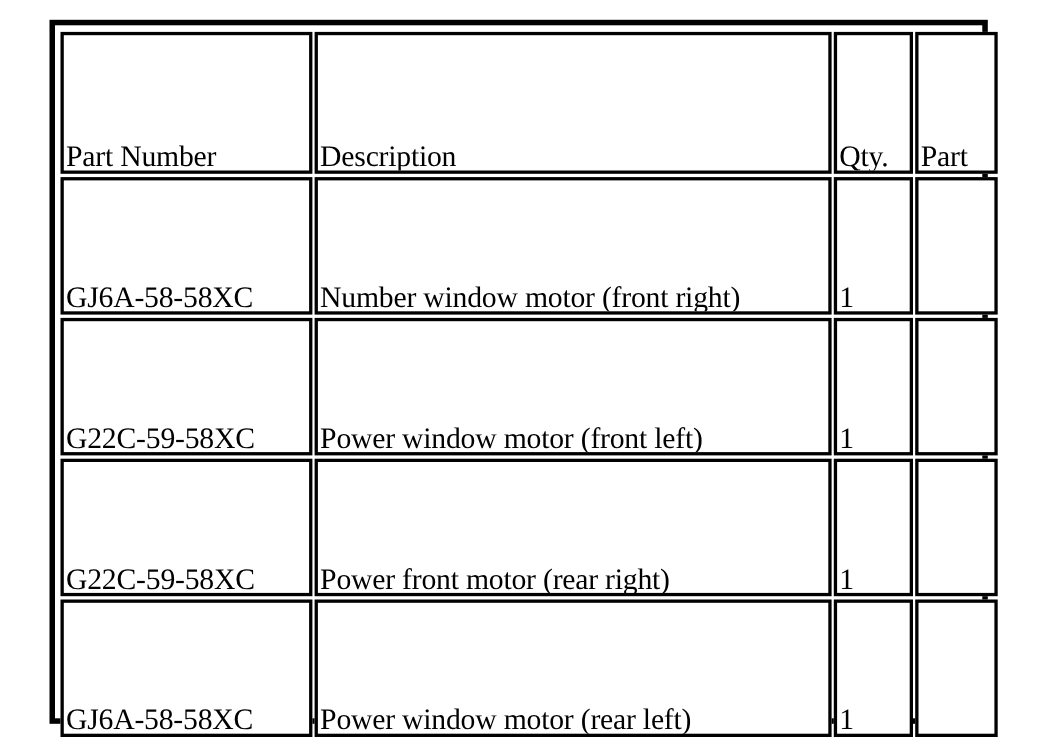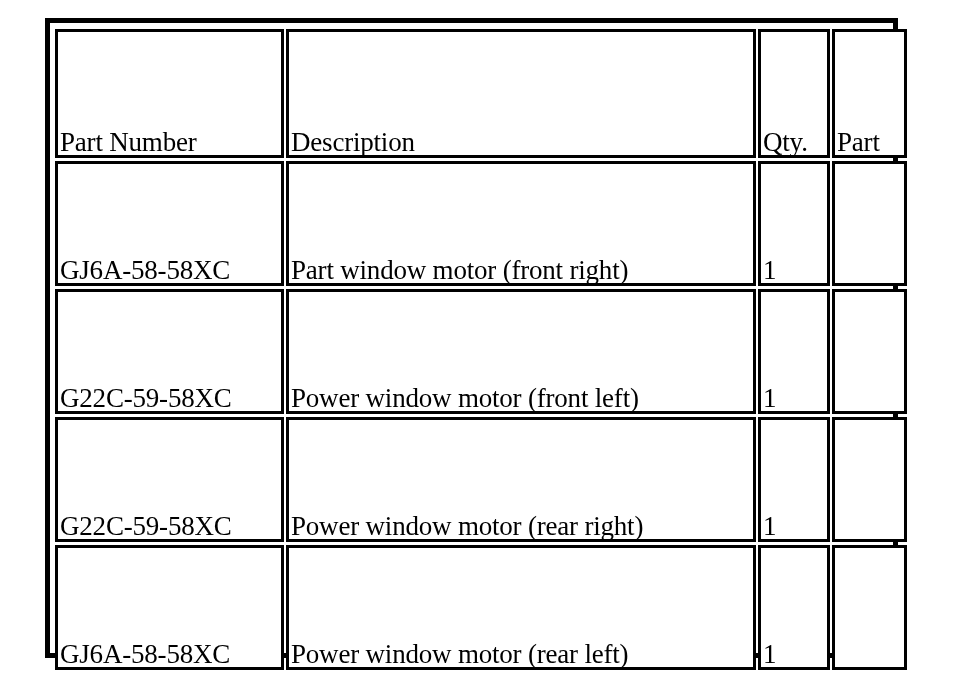--- a/index.html
+++ b/index.html
@@ -117,21 +117,21 @@
             <td>
               <span class="cell-text">Part</span>
             </td>
           </tr>
 
           <tr class="data-row">
             <td>
               <span class="cell-text">GJ6A-58-58XC</span>
             </td>
             <td>
-              <span class="cell-text">Part window motor (front right)</span>
+              <span class="cell-text">Number window motor (front right)</span>
             </td>
             <td>
               <span class="cell-text">1</span>
             </td>
             <td>
               <span class="cell-empty"></span>
             </td>
           </tr>
 
           <tr class="data-row">
@@ -147,21 +147,21 @@
             <td>
               <span class="cell-empty"></span>
             </td>
           </tr>
 
           <tr class="data-row">
             <td>
               <span class="cell-text">G22C-59-58XC</span>
             </td>
             <td>
-              <span class="cell-text">Power window motor (rear right)</span>
+              <span class="cell-text">Power front motor (rear right)</span>
             </td>
             <td>
               <span class="cell-text">1</span>
             </td>
             <td>
               <span class="cell-empty"></span>
             </td>
           </tr>
 
           <tr class="data-row">

